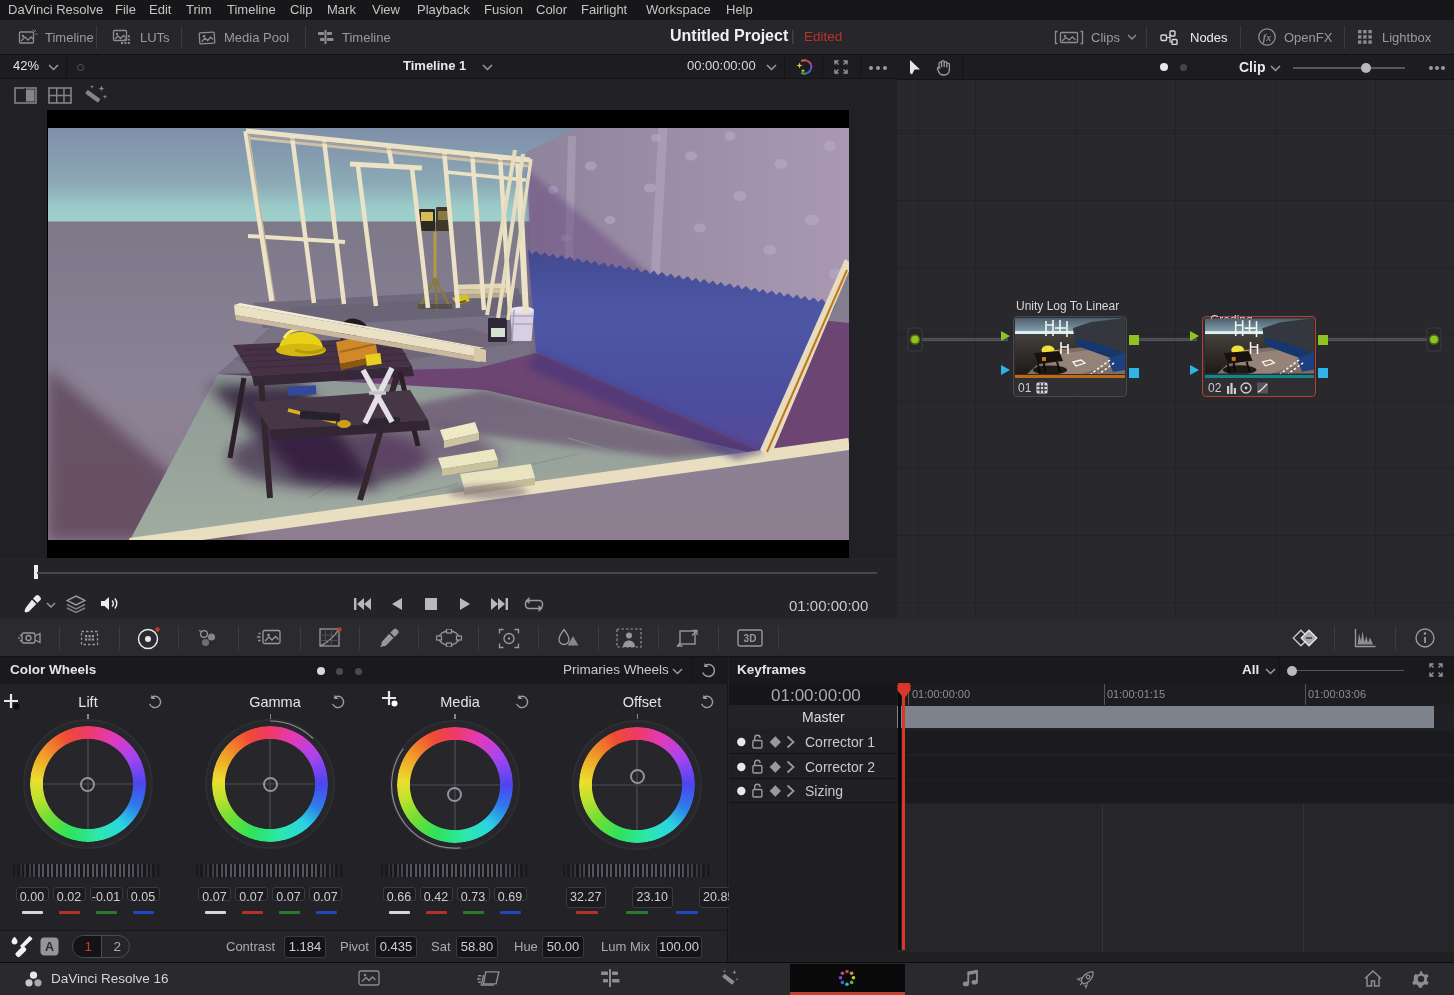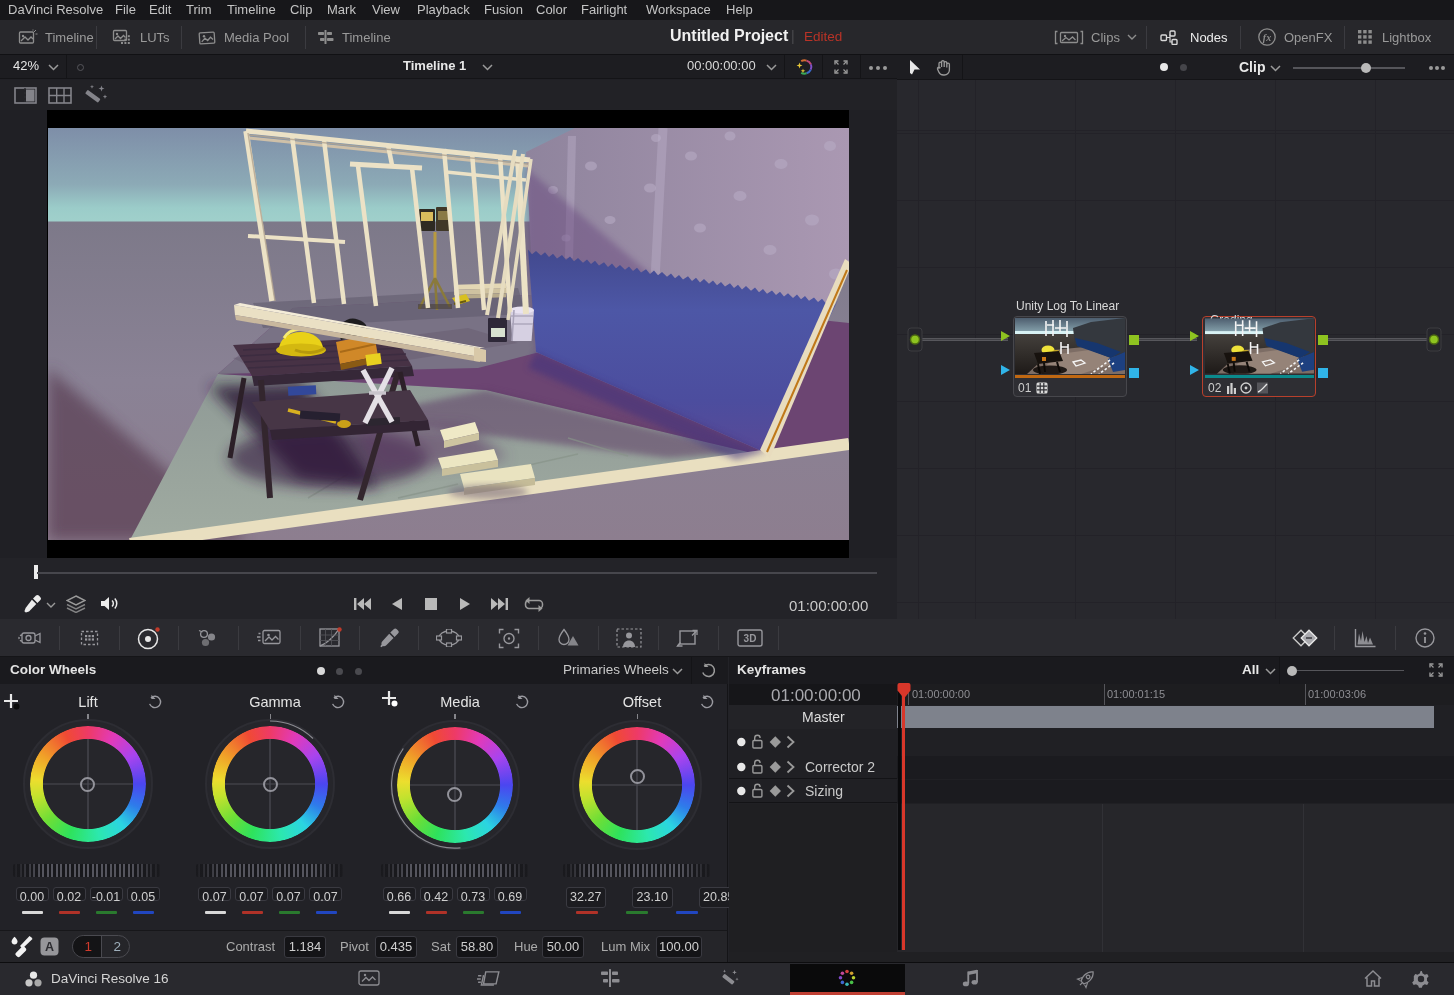--- a/index.html
+++ b/index.html
@@ -929,20 +929,23 @@
     <div class="abs" style="left:374.5px;top:0;width:1px;height:21px;background:#55555a;"></div>
     <div class="abs" style="left:575.5px;top:0;width:1px;height:21px;background:#55555a;"></div>
     <span class="abs kftime" style="left:183px;">01:00:00:00</span>
     <span class="abs kftime" style="left:378px;">01:00:01:15</span>
     <span class="abs kftime" style="left:579px;">01:00:03:06</span>
 
     <div class="abs" style="left:0;top:21px;width:168px;height:24px;background:#232327;"></div>
     <span class="abs" style="left:73px;top:25px;font-size:14px;color:#dcdcdc;">Master</span>
     <div class="abs" style="left:168px;top:22px;width:537px;height:22px;background:#7e828c;"></div>
 
+    <div class="kfrow" style="top:47px;">
+        <span class="kfname">Corrector 1</span>
+      </div>
     <div class="kfrow" style="top:71.5px;">
         <span class="kfname">Corrector 2</span>
       </div>
     <div class="kfrow" style="top:96px;">
         <span class="kfname">Sizing</span>
       </div>
     <svg class="abs kficons" style="top:47px;">
         <use href="#kfi"></use>
       </svg>
     <svg class="abs kficons" style="top:71.5px;">

